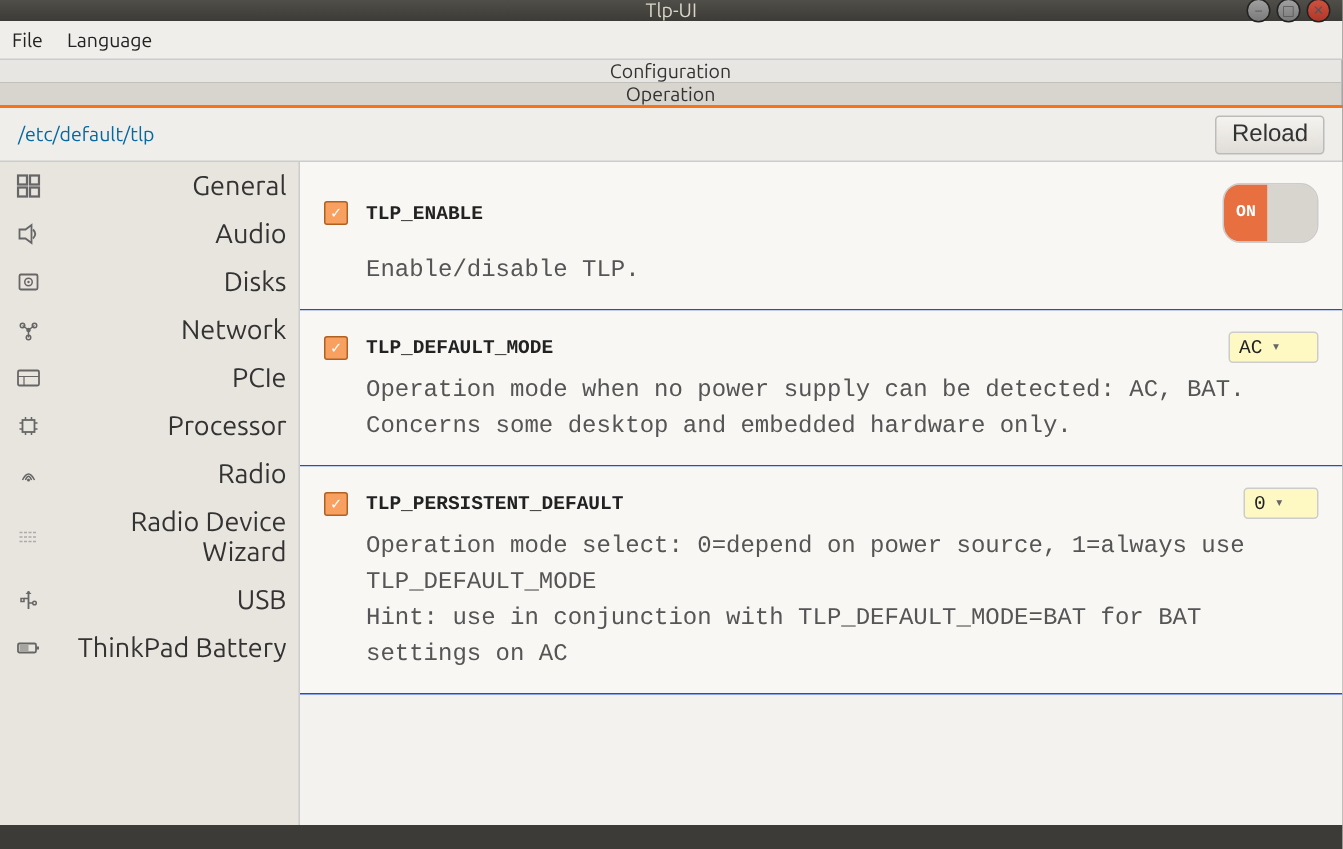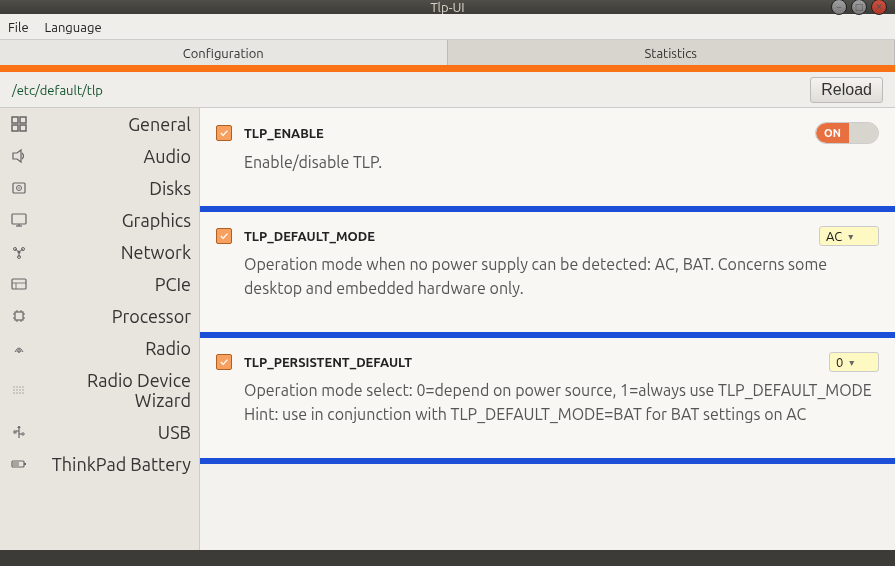--- a/index.html
+++ b/index.html
@@ -63,22 +63,23 @@
       padding: 2px 8px;
       cursor: pointer;
       border-radius: 3px;
       color: #222;
     }
 
     
     #tabs {
       background: #737373;
       display: flex;
-      border-bottom: 7px solid #f97316;
+      border-bottom: 2px solid #f97316;
       height: 32px;
+      flex-direction: column;
     }
     .tab {
       flex: 1;
       display: flex;
       align-items: center;
       justify-content: center;
       cursor: pointer;
       font-size: 13px;
       color: #333;
       border-right: 1px solid #bbb;
@@ -95,21 +96,21 @@
     #pathbar {
       background: #f0eeea;
       height: 36px;
       display: flex;
       align-items: center;
       justify-content: space-between;
       padding: 0 12px;
       border-bottom: 1px solid #ccc;
     }
     #pathbar-path {
-      color: #14532d;
+      color: #0369a1;
       font-size: 13px;
     }
     #reload-btn {
       background: linear-gradient(to bottom, #f5f3ef, #e0ddd8);
       border: 1px solid #bbb;
       border-radius: 3px;
       padding: 3px 10px;
       cursor: pointer;
       font-size: 16px;
       color: #333;
@@ -155,23 +156,24 @@
 
     
     #content {
       flex: 1;
       overflow-y: auto;
       background: #f4f2ee;
       padding: 0;
     }
 
     .setting-block {
-      padding: 14px 16px 32px 16px;
-      border-bottom: 6px solid #1d4ed8;
+      padding: 14px 16px 14px 16px;
+      border-bottom: 1px solid #1d4ed8;
       background: #f8f7f4;
+      font-family: Liberation Mono, monospace;
     }
 
     .setting-header {
       display: flex;
       align-items: center;
       gap: 12px;
       margin-bottom: 6px;
     }
 
     .setting-name {
@@ -209,21 +211,21 @@
 
     
     .toggle-on {
       display: flex;
       align-items: center;
       background: #e8e4de;
       border: 1px solid #ccc;
       border-radius: 12px;
       overflow: hidden;
       width: 64px;
-      height: 22px;
+      height: 40px;
       cursor: pointer;
     }
     .toggle-on-label {
       background: #e87040;
       color: white;
       font-size: 11px;
       font-weight: bold;
       padding: 0 8px;
       height: 100%;
       display: flex;
@@ -274,21 +276,21 @@
   </div>
 </div>
 
 <div id="menubar">
   <div class="menu-item">File</div>
   <div class="menu-item">Language</div>
 </div>
 
 <div id="tabs">
   <div class="tab active">Configuration</div>
-  <div class="tab">Statistics</div>
+  <div class="tab">Operation</div>
 </div>
 
 <div id="pathbar">
   <span id="pathbar-path">/etc/default/tlp</span>
   <button id="reload-btn">Reload</button>
 </div>
 
 <div id="main">
 
   <div id="sidebar">
@@ -319,30 +321,20 @@
       <span class="sidebar-icon">
         <svg width="16" height="16" viewBox="0 0 16 16">
             <rect x="2" y="3" width="12" height="10" rx="1" fill="none" stroke="#666" stroke-width="1.2"></rect>
             <ellipse cx="8" cy="8" rx="2.5" ry="2.5" fill="none" stroke="#666" stroke-width="1"></ellipse>
             <circle cx="8" cy="8" r="0.8" fill="#666"></circle>
           </svg>
       </span>
       <span class="sidebar-item-label">Disks</span>
     </div>
 
-    <div class="sidebar-item">
-      <span class="sidebar-icon">
-        <svg width="16" height="16" viewBox="0 0 16 16">
-            <rect x="1" y="2" width="14" height="10" rx="1" fill="none" stroke="#666" stroke-width="1.2"></rect>
-            <line x1="5" y1="14" x2="11" y2="14" stroke="#666" stroke-width="1.2"></line>
-            <line x1="8" y1="12" x2="8" y2="14" stroke="#666" stroke-width="1.2"></line>
-          </svg>
-      </span>
-      <span class="sidebar-item-label">Graphics</span>
-    </div>
 
     <div class="sidebar-item">
       <span class="sidebar-icon">
         <svg width="16" height="16" viewBox="0 0 16 16">
             <circle cx="8" cy="8" r="1.5" fill="#666"></circle>
             <circle cx="4" cy="5" r="1.5" fill="none" stroke="#666" stroke-width="1"></circle>
             <circle cx="12" cy="5" r="1.5" fill="none" stroke="#666" stroke-width="1"></circle>
             <circle cx="8" cy="13" r="1.5" fill="none" stroke="#666" stroke-width="1"></circle>
             <line x1="8" y1="8" x2="4" y2="5" stroke="#666" stroke-width="1"></line>
             <line x1="8" y1="8" x2="12" y2="5" stroke="#666" stroke-width="1"></line>

